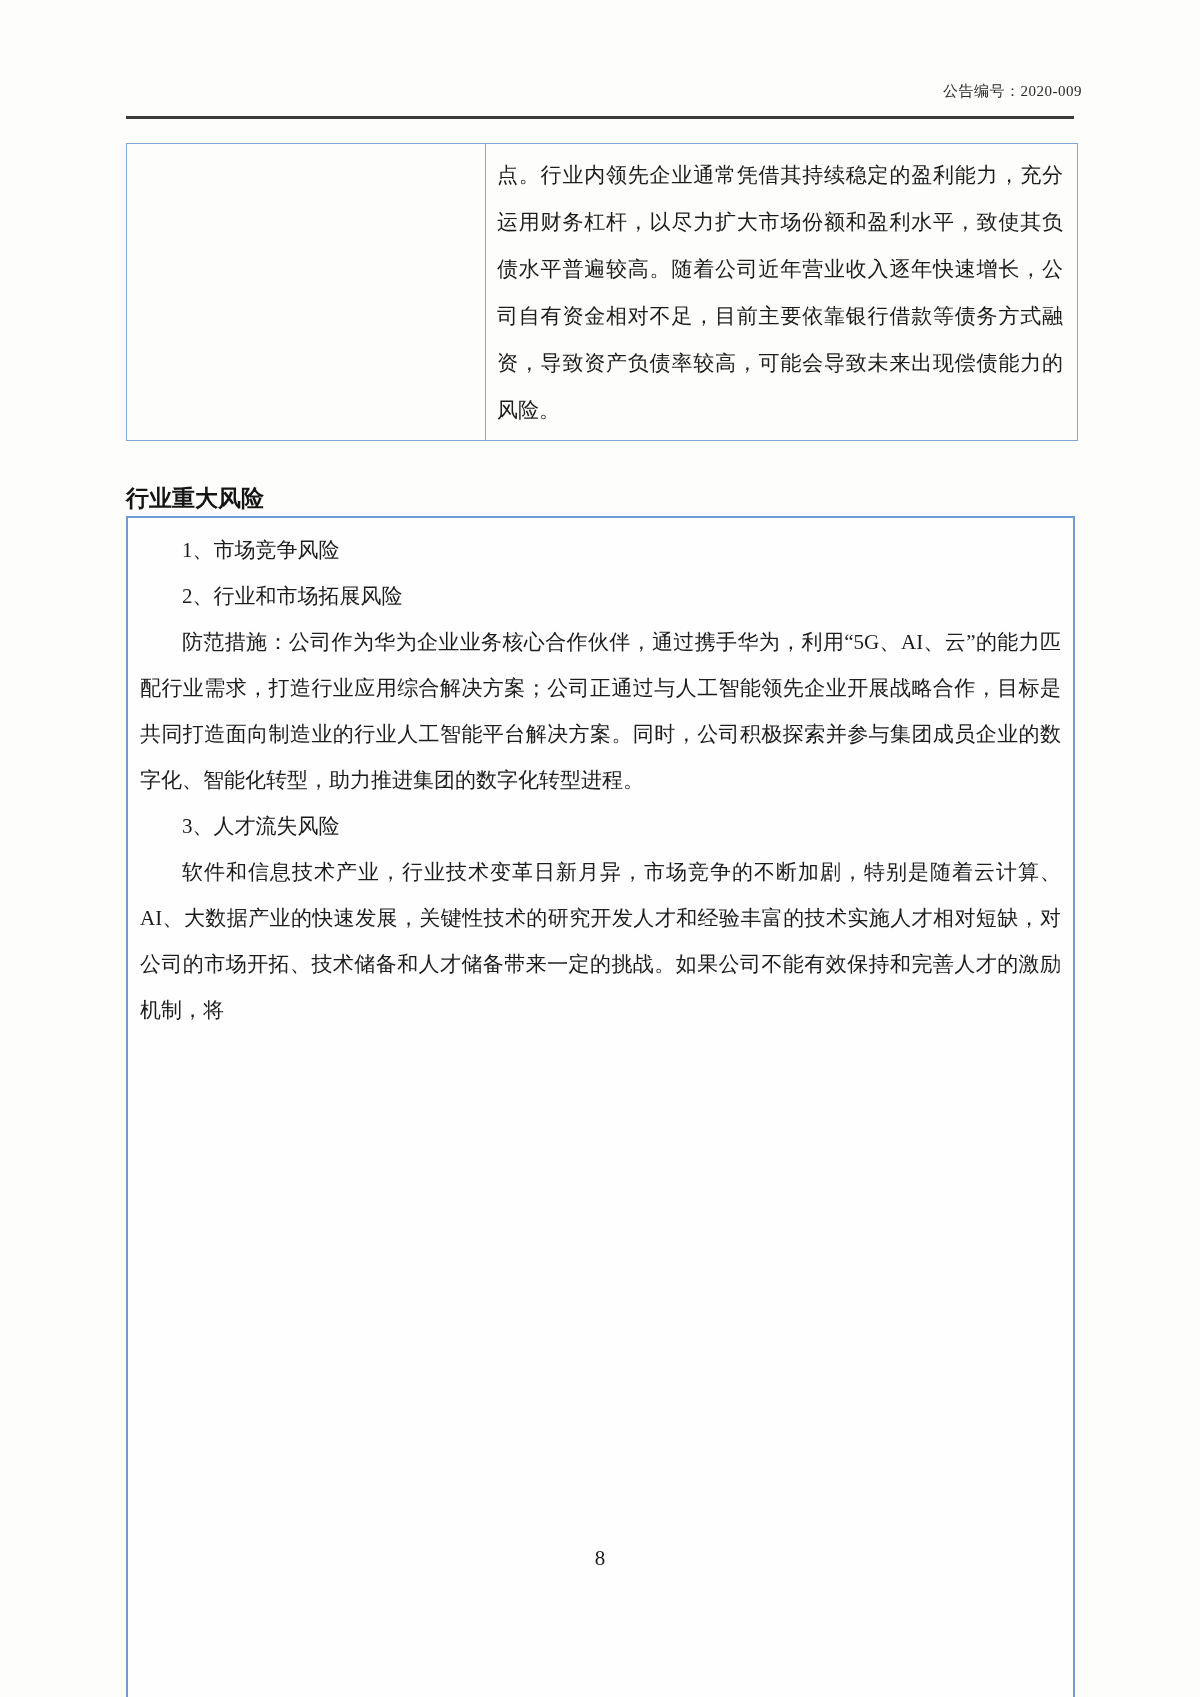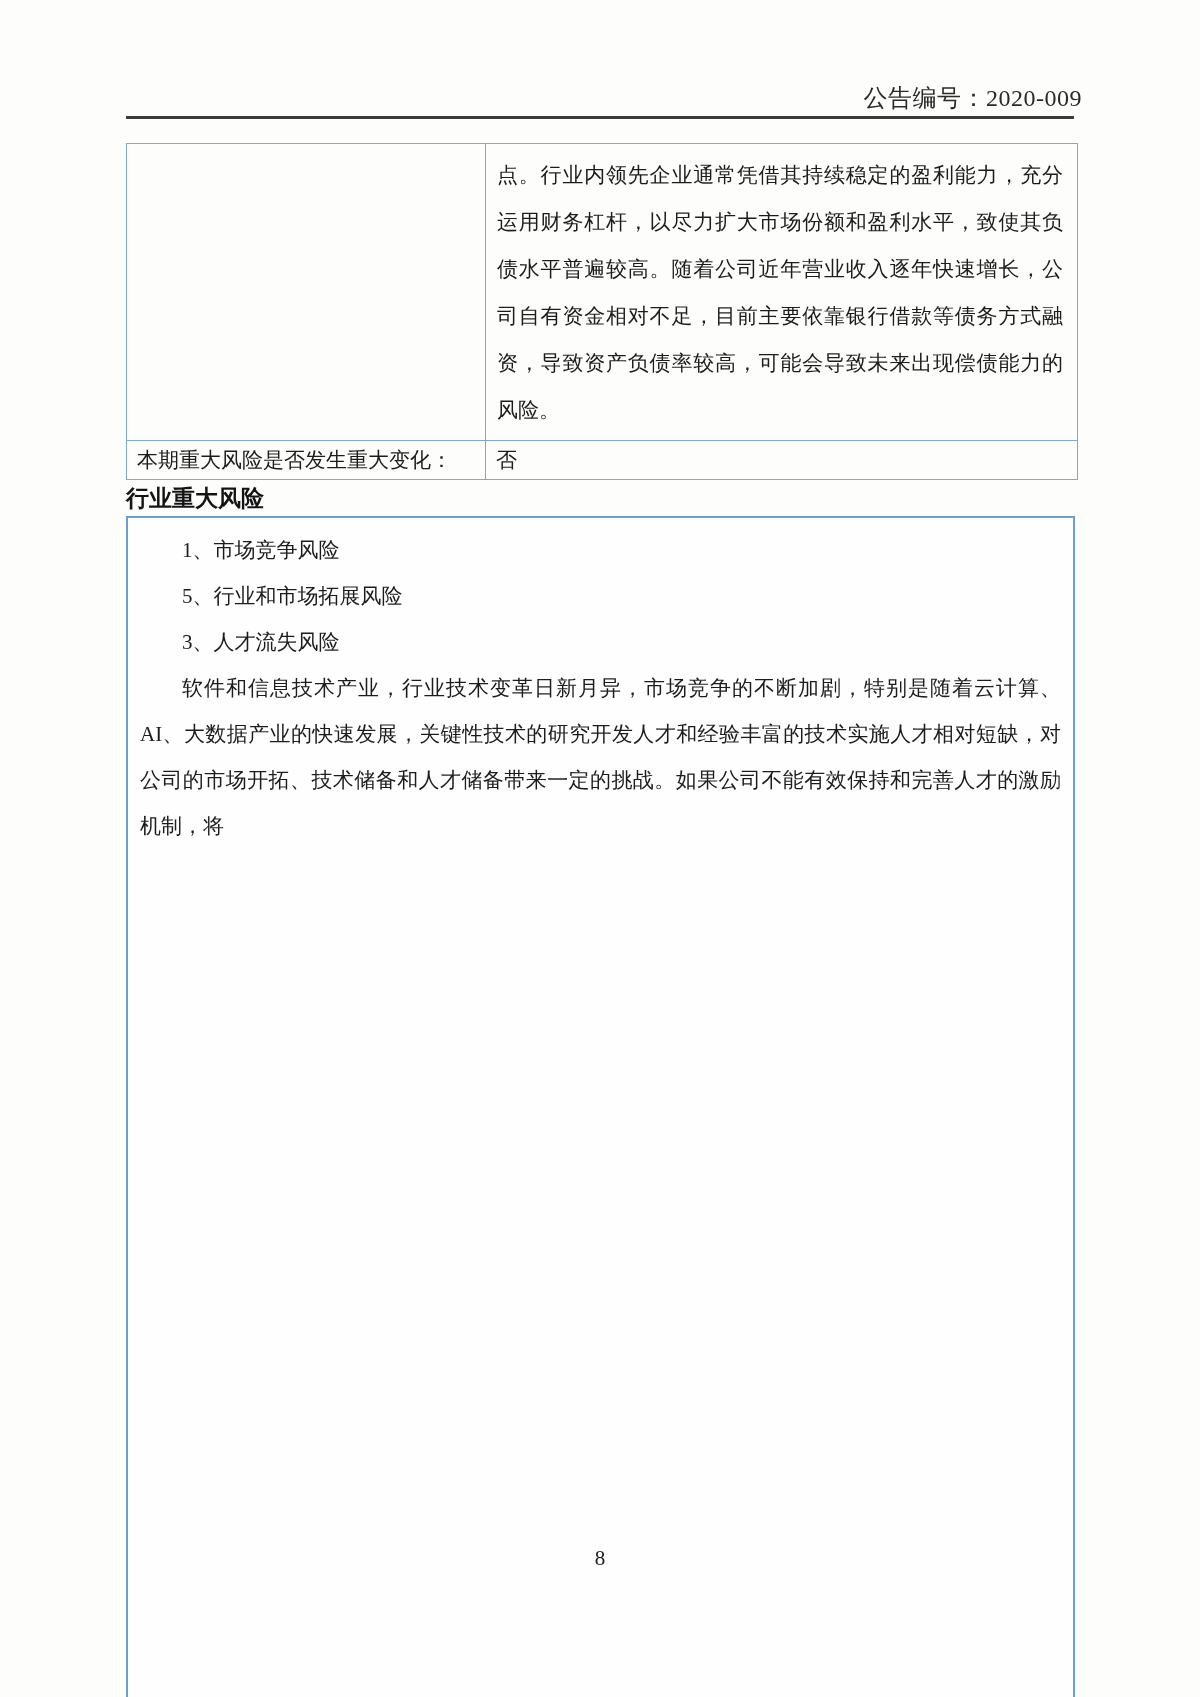--- a/index.html
+++ b/index.html
@@ -16,21 +16,21 @@
     font-family: "Liberation Serif", "DejaVu Serif", serif;
     color: #1c1c1c;
   }
   * { box-sizing: border-box; }
 
   
   .announcement-no {
     position: absolute;
     top: 82px;
     right: 118px;
-    font-size: 24px;
+    font-size: 15px;
     letter-spacing: 0.5px;
     color: #2a2a2a;
   }
   .header-rule {
     position: absolute;
     top: 116px;
     left: 126px;
     width: 948px;
     height: 3px;
     background: #3b3b3b;
@@ -115,31 +115,28 @@
   <div class="announcement-no">公告编号：2020-009</div>
 
   <div class="header-rule"></div>
 
   <table class="risk-table">
     <tbody>
       <tr class="row1">
         <td class="c1"></td>
         <td class="c2">点。行业内领先企业通常凭借其持续稳定的盈利能力，充分运用财务杠杆，以尽力扩大市场份额和盈利水平，致使其负债水平普遍较高。随着公司近年营业收入逐年快速增长，公司自有资金相对不足，目前主要依靠银行借款等债务方式融资，导致资产负债率较高，可能会导致未来出现偿债能力的风险。</td>
       </tr>
-      <tr class="row2">
-        <td class="c1">本期重大风险是否发生重大变化：</td>
-        <td class="c2">否</td>
-      </tr>
     </tbody>
   </table>
 
   <div class="section-title">行业重大风险</div>
 
   <div class="risk-box">
     <p>1、市场竞争风险</p>
-    <p>5、行业和市场拓展风险</p>
+    <p>2、行业和市场拓展风险</p>
+    <p>防范措施：公司作为华为企业业务核心合作伙伴，通过携手华为，利用“5G、AI、云”的能力匹配行业需求，打造行业应用综合解决方案；公司正通过与人工智能领先企业开展战略合作，目标是共同打造面向制造业的行业人工智能平台解决方案。同时，公司积极探索并参与集团成员企业的数字化、智能化转型，助力推进集团的数字化转型进程。</p>
     <p>3、人才流失风险</p>
     <p>软件和信息技术产业，行业技术变革日新月异，市场竞争的不断加剧，特别是随着云计算、AI、大数据产业的快速发展，关键性技术的研究开发人才和经验丰富的技术实施人才相对短缺，对公司的市场开拓、技术储备和人才储备带来一定的挑战。如果公司不能有效保持和完善人才的激励机制，将</p>
   </div>
 
   <div class="page-number">8</div>
 
 </div>
 
 </body></html>

